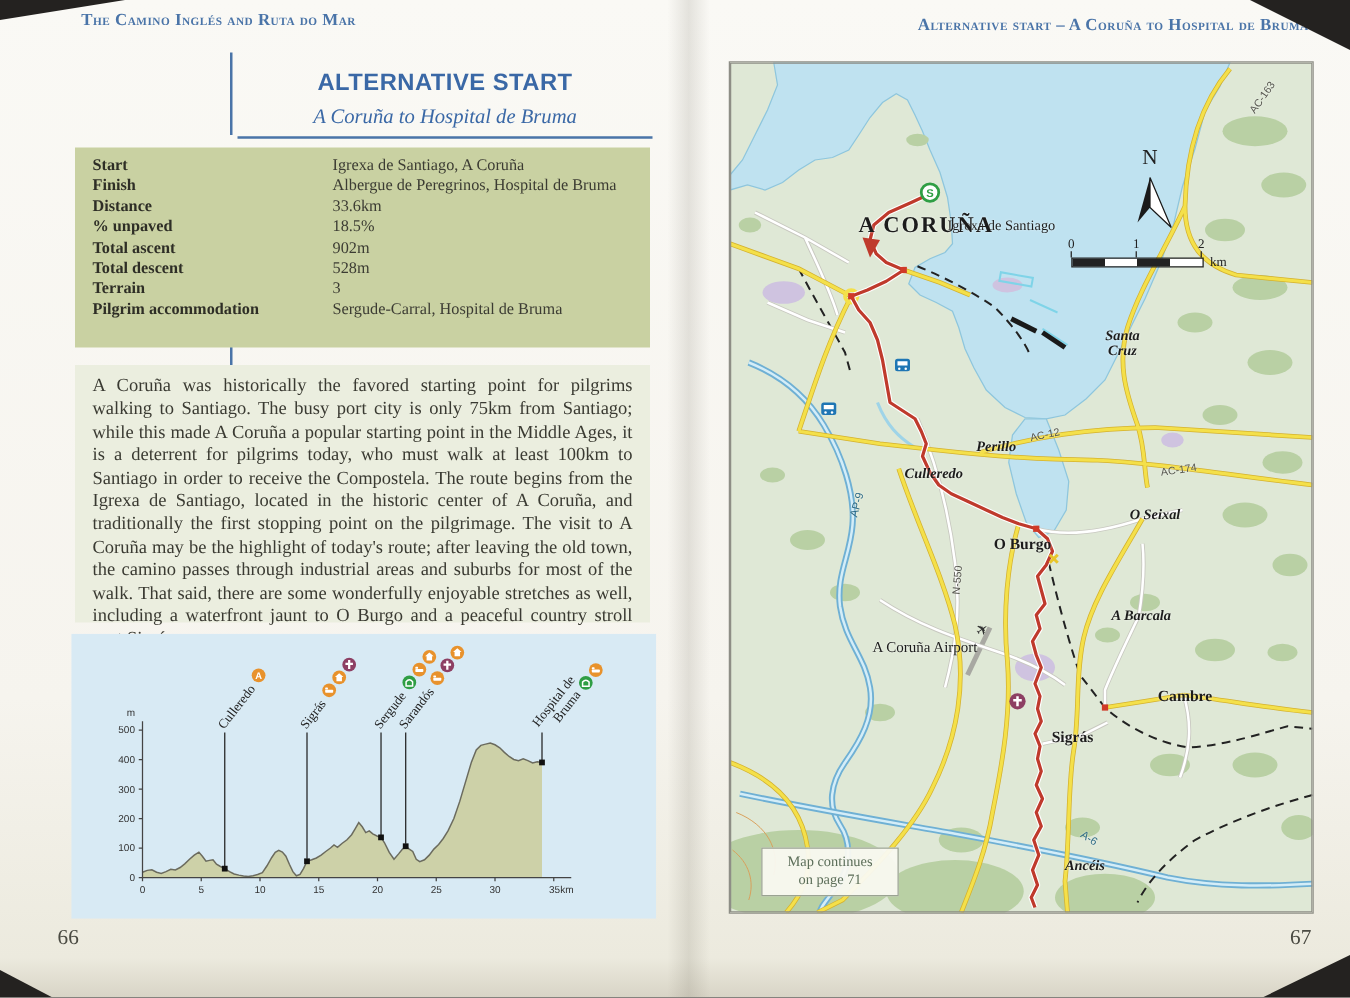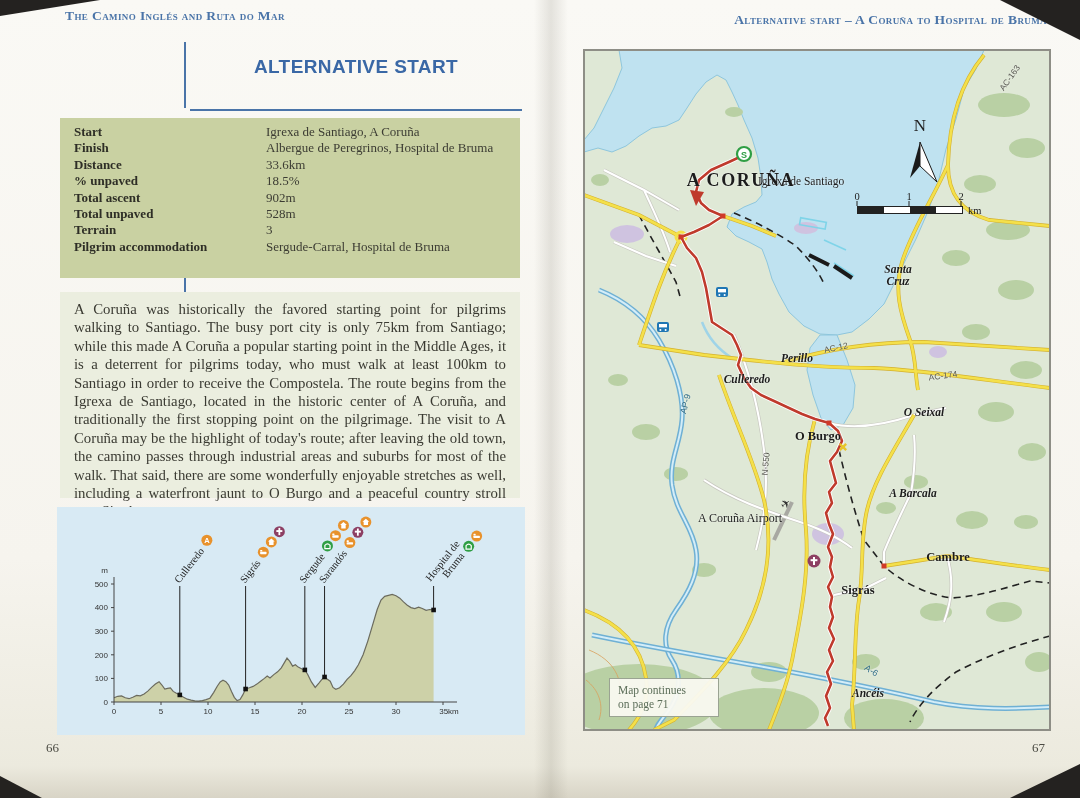--- a/index.html
+++ b/index.html
@@ -12,21 +12,21 @@
   .corner{position:absolute;background:#242220;}
   .c-tl{left:0;top:0;width:100px;height:16px;clip-path:polygon(0 0,100% 0,0 100%);}
   .c-tr{right:0;top:0;width:80px;height:40px;clip-path:polygon(0 0,100% 0,100% 100%);}
   .c-br{right:0;bottom:0;width:70px;height:34px;clip-path:polygon(100% 0,100% 100%,0 100%);}
   .c-bl{left:0;bottom:0;width:42px;height:22px;clip-path:polygon(0 0,100% 100%,0 100%);}
 
   .running-head{position:absolute;font-variant:small-caps;color:#4a74a8;font-size:13.5px;
                 letter-spacing:.4px;font-weight:600;}
   .rh-left{left:65px;top:8px;}
   .rh-right{left:560px;top:12px;width:487px;text-align:right;}
-  .pageno{position:absolute;font-size:13px;color:#4a4a42;}
+  .pageno{position:absolute;font-size:17px;color:#4a4a42;}
 
   .title-rule{position:absolute;width:2px;background:#4a74a8;}
   .stage-title{position:absolute;left:192px;top:56px;width:328px;text-align:center;
                font-family:"Liberation Sans",sans-serif;font-weight:bold;font-size:19px;
                letter-spacing:.4px;color:#3a68a6;}
   .stage-subtitle{position:absolute;left:192px;top:83px;width:328px;text-align:center;
                   font-style:italic;font-size:16.5px;color:#3a68a6;}
   .subtitle-rule{position:absolute;left:190px;top:109px;width:332px;height:2px;background:#4a74a8;}
 
   .info-box{position:absolute;left:60px;top:118px;width:460px;height:160px;background:#c9d1a2;
@@ -53,35 +53,36 @@
   .m-road{font-size:8.5px;color:#55554e;font-family:"Liberation Sans",sans-serif;}
   .m-road-blue{font-size:9px;color:#2e6b86;font-family:"Liberation Sans",sans-serif;}
   .north-n{position:absolute;left:336px;top:76px;transform:translate(-50%,-50%);
            font-size:17px;color:#222;}
   .scale-num{position:absolute;transform:translate(-50%,-50%);font-size:10.5px;color:#222;}
   .scale-bar{position:absolute;left:273px;top:156px;width:104px;height:6px;border:1px solid #222;
              background:linear-gradient(90deg,#222 0 26px,#fff 26px 52px,#222 52px 78px,#fff 78px 104px);}
   .scale-km{position:absolute;left:384px;top:155px;font-size:10.5px;color:#222;}
   .map-note{position:absolute;left:25px;top:628px;width:92px;padding:4px 8px;
             background:rgba(249,249,241,.95);border:1px solid #9aa392;font-size:11.5px;
-            color:#5c6e59;line-height:1.25;}
+            color:#5c6e59;line-height:1.25;text-align:center;}
 </style>
 </head>
 <body>
 
 <div class="photo">
   <div class="spread">
     <div class="spine"></div>
 
     <div class="running-head rh-left">The Camino Inglés and Ruta do Mar</div>
 
     <div class="title-rule" style="left:184px;top:42px;height:66px;"></div>
     <div class="title-rule" style="left:184px;top:277px;height:16px;"></div>
 
     <div class="stage-title">ALTERNATIVE START</div>
+    <div class="stage-subtitle">A Coruña to Hospital de Bruma</div>
     <div class="subtitle-rule"></div>
 
     <div class="info-box" id="info-box">
         <div class="info-row">
           <div class="info-label">Start</div>
           <div class="info-value">Igrexa de Santiago, A Coruña</div>
         </div>
         <div class="info-row">
           <div class="info-label">Finish</div>
           <div class="info-value">Albergue de Peregrinos, Hospital de Bruma</div>
@@ -92,21 +93,21 @@
         </div>
         <div class="info-row">
           <div class="info-label">% unpaved</div>
           <div class="info-value">18.5%</div>
         </div>
         <div class="info-row">
           <div class="info-label">Total ascent</div>
           <div class="info-value">902m</div>
         </div>
         <div class="info-row">
-          <div class="info-label">Total unpaved</div>
+          <div class="info-label">Total descent</div>
           <div class="info-value">528m</div>
         </div>
         <div class="info-row">
           <div class="info-label">Terrain</div>
           <div class="info-value">3</div>
         </div>
         <div class="info-row">
           <div class="info-label">Pilgrim accommodation</div>
           <div class="info-value">Sergude-Carral, Hospital de Bruma</div>
         </div>

